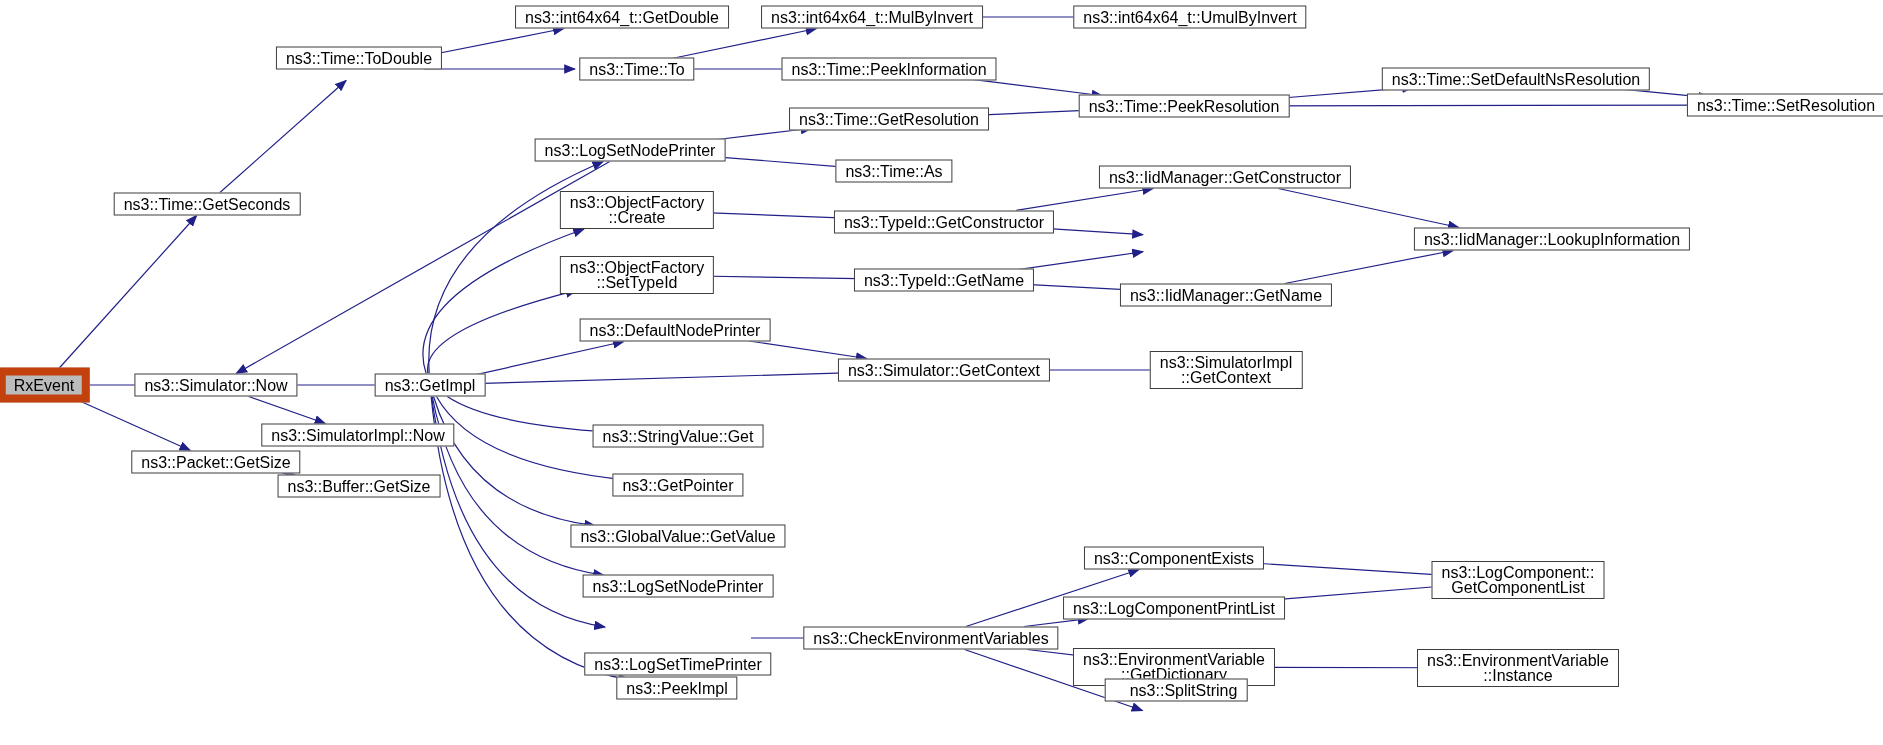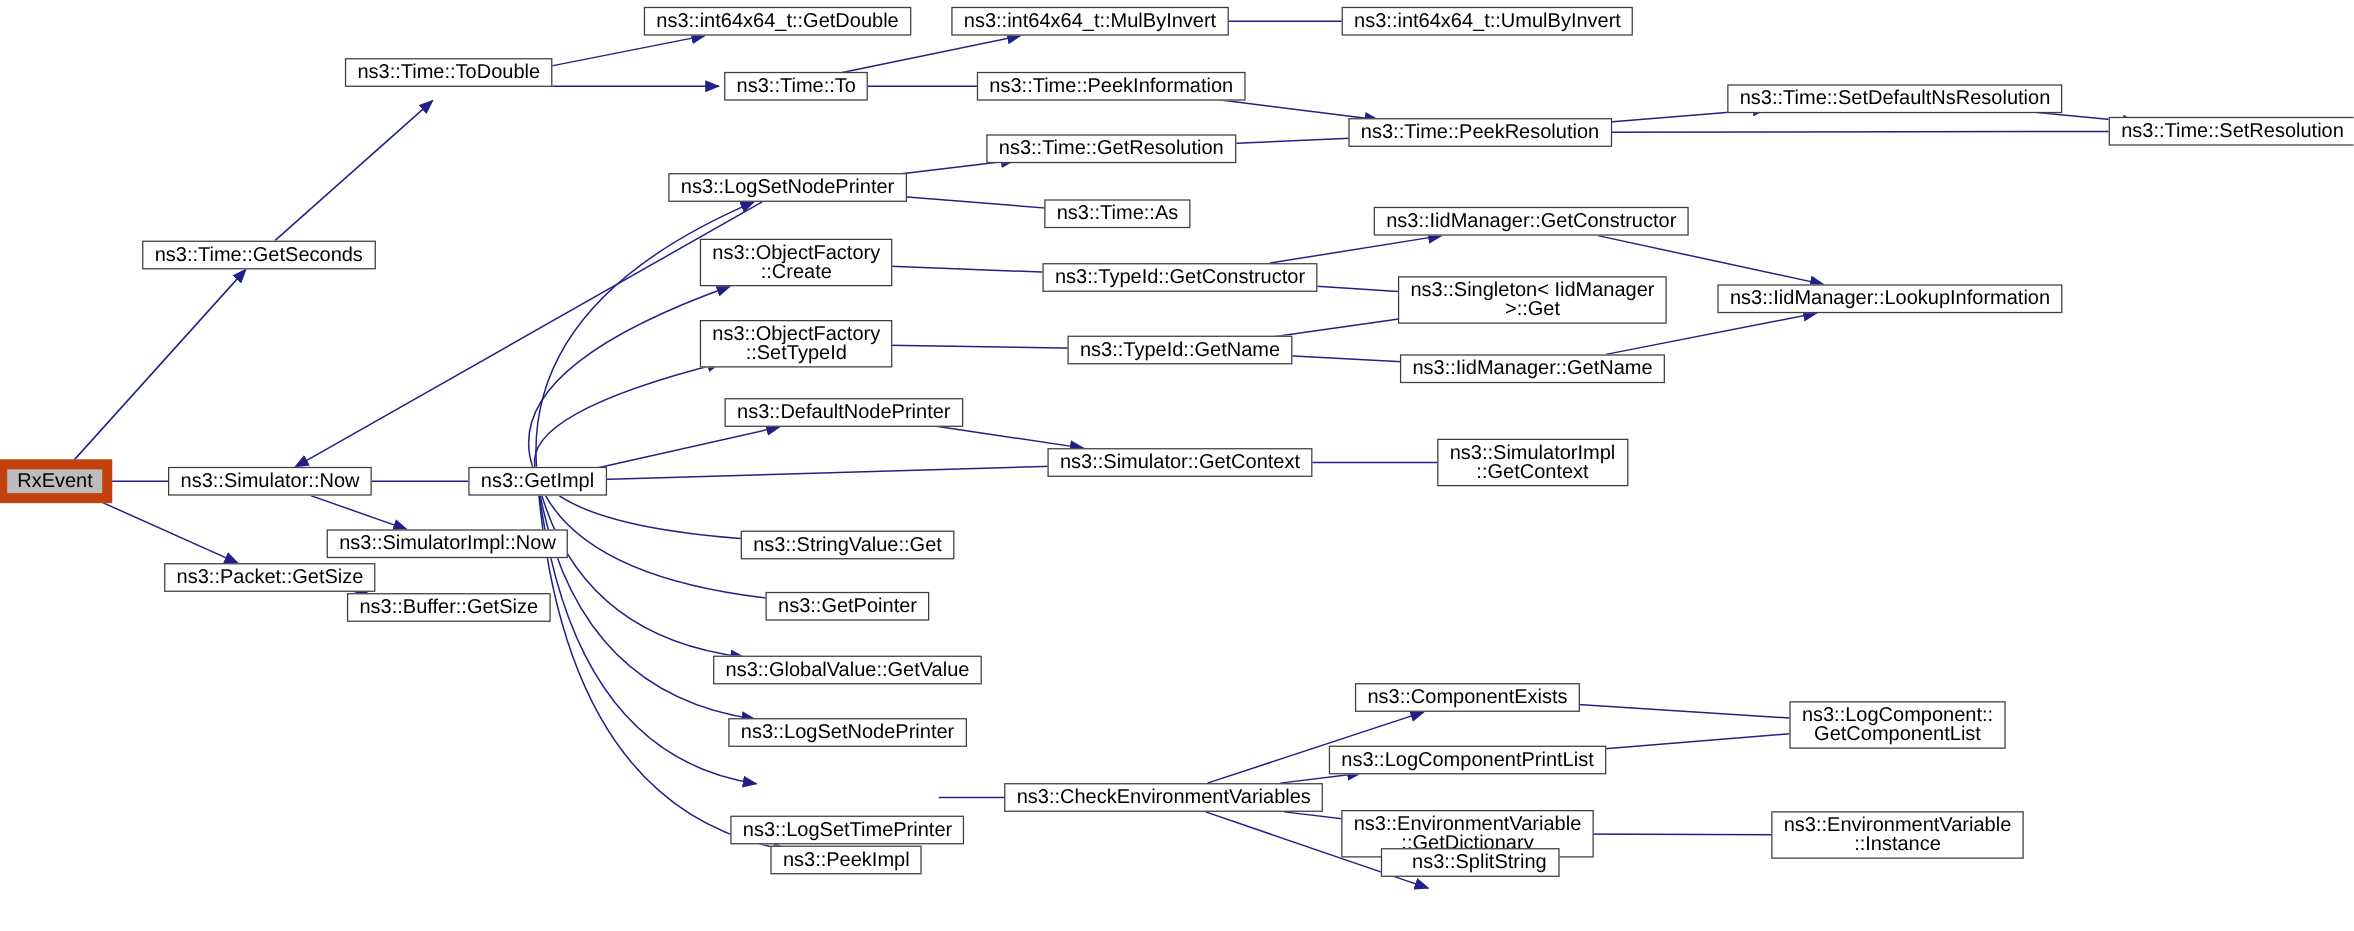--- a/index.html
+++ b/index.html
@@ -181,24 +181,20 @@
     </div>
     <div class="node" style="left: 1190px; top: 17px;">
       <div>ns3::int64x64_t::UmulByInvert</div>
     </div>
     <div class="node" style="left: 1184px; top: 106px;">
       <div>ns3::Time::PeekResolution</div>
     </div>
     <div class="node" style="left: 1225px; top: 177px;">
       <div>ns3::IidManager::GetConstructor</div>
     </div>
-    <div class="node" style="left: 1226px; top: 240px;">
-      <div>ns3::Singleton&lt; IidManager</div>
-      <div>&gt;::Get</div>
-    </div>
     <div class="node" style="left: 1226px; top: 295px;">
       <div>ns3::IidManager::GetName</div>
     </div>
     <div class="node" style="left: 1226px; top: 370px;">
       <div>ns3::SimulatorImpl</div>
       <div>::GetContext</div>
     </div>
     <div class="node" style="left: 1174px; top: 558px;">
       <div>ns3::ComponentExists</div>
     </div>
@@ -208,21 +204,21 @@
     <div class="node" style="left: 1174px; top: 667px;">
       <div>ns3::EnvironmentVariable</div>
       <div>::GetDictionary</div>
     </div>
     <div class="node" style="left: 1176px; top: 690px; padding-left: 24px;">
       <div>ns3::SplitString</div>
     </div>
     <div class="node" style="left: 1516px; top: 79px;">
       <div>ns3::Time::SetDefaultNsResolution</div>
     </div>
-    <div class="node" style="left: 1512px; top: 239px;">
+    <div class="node" style="left: 1552px; top: 239px;">
       <div>ns3::IidManager::LookupInformation</div>
     </div>
     <div class="node" style="left: 1518px; top: 580px;">
       <div>ns3::LogComponent::</div>
       <div>GetComponentList</div>
     </div>
     <div class="node" style="left: 1518px; top: 668px;">
       <div>ns3::EnvironmentVariable</div>
       <div>::Instance</div>
     </div>

